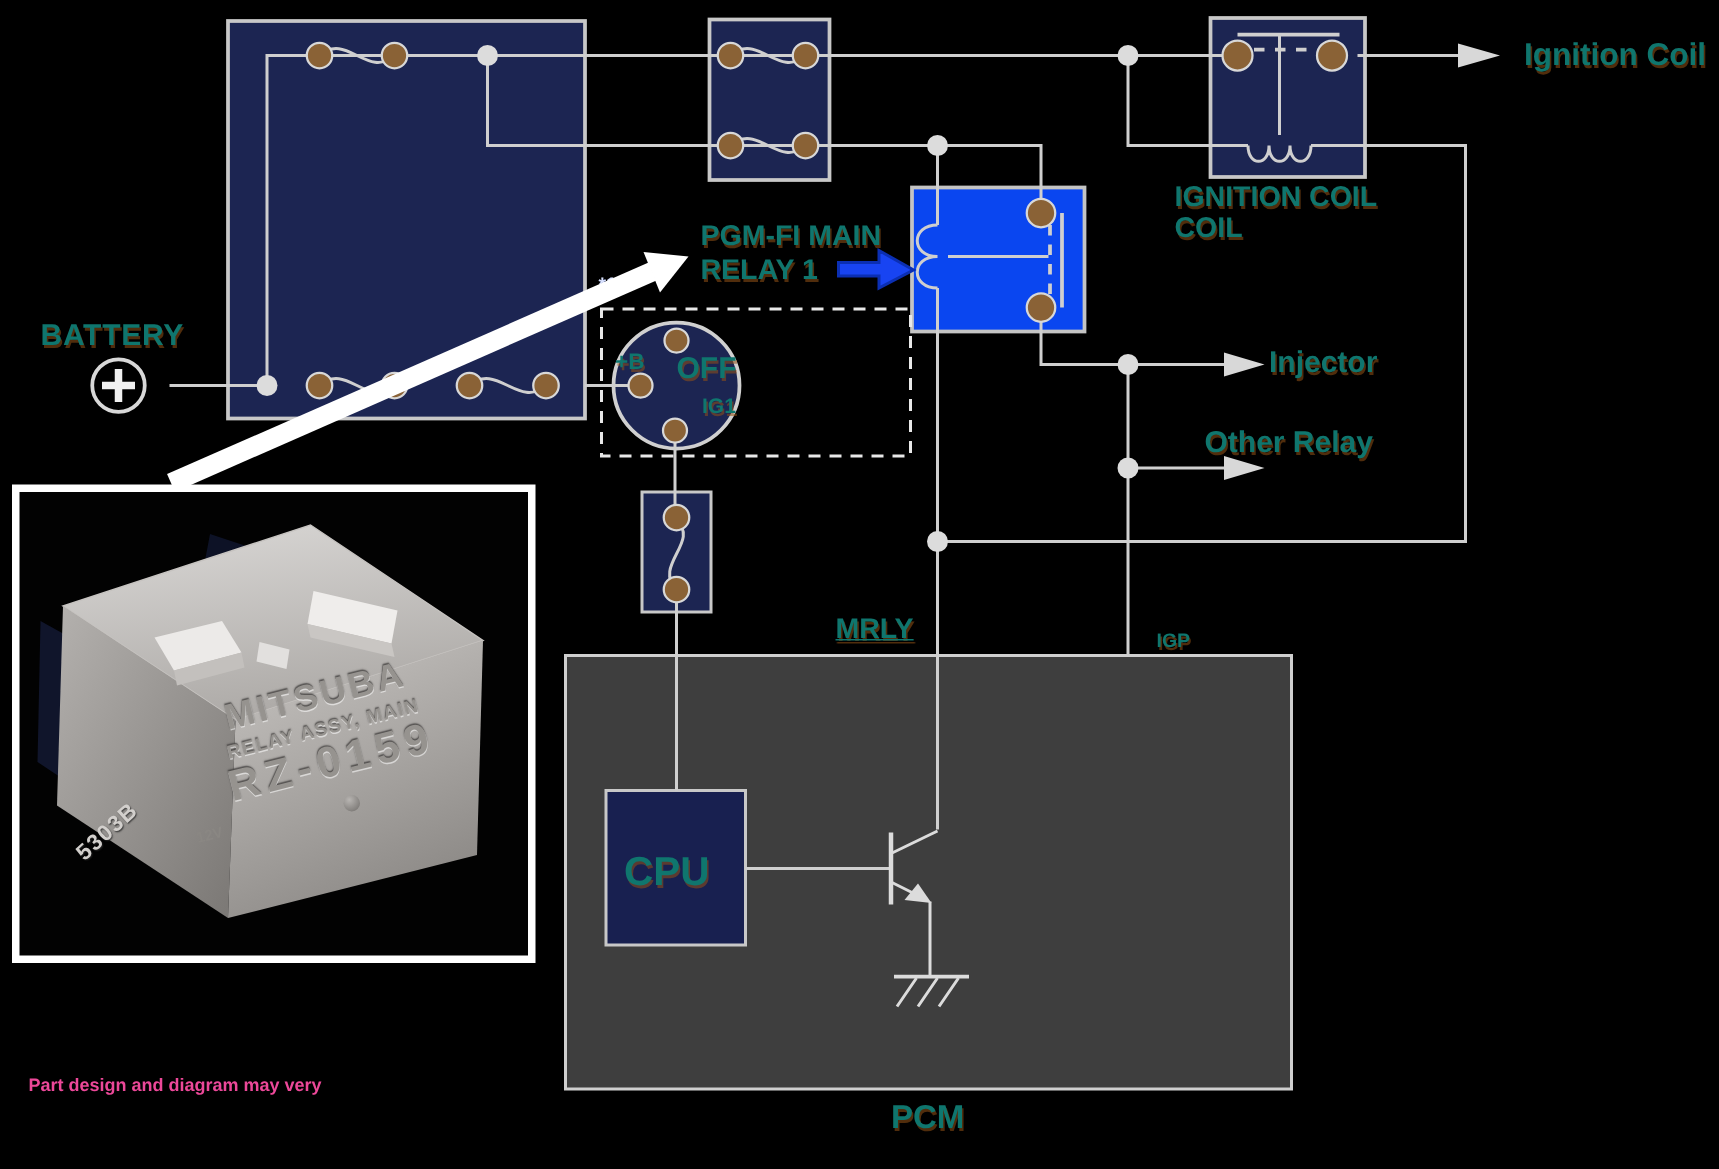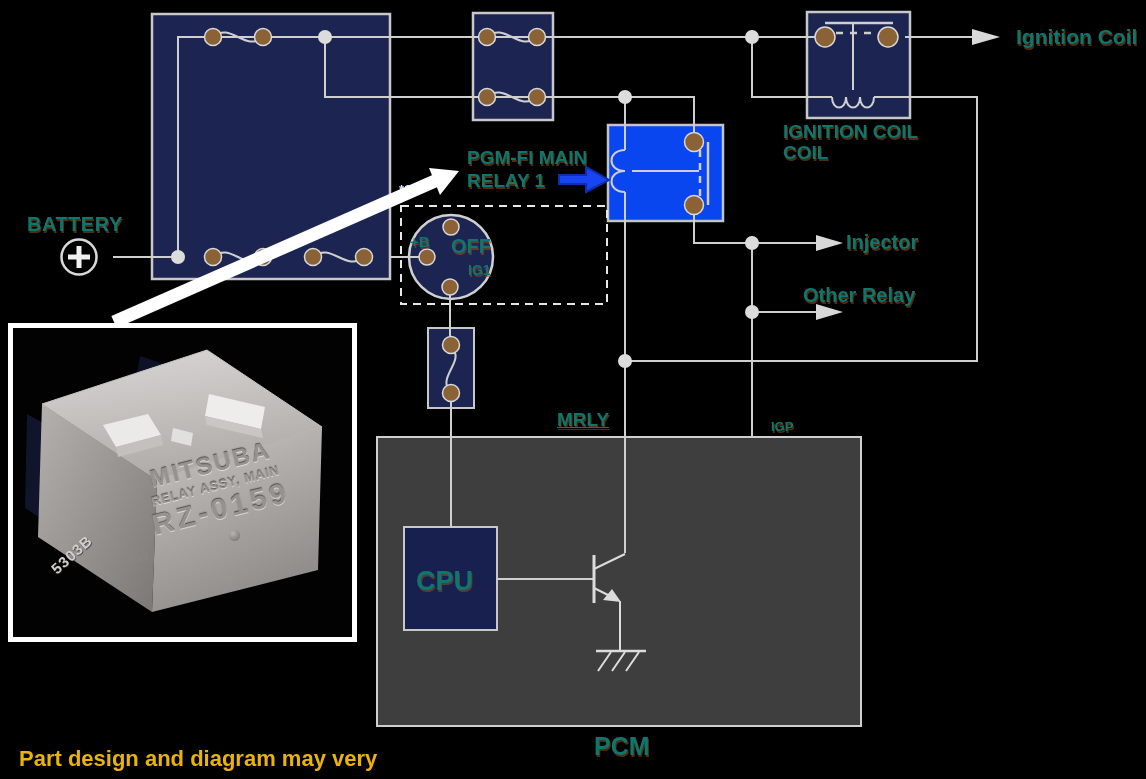--- a/index.html
+++ b/index.html
@@ -16,26 +16,26 @@
   .battery-lbl{left:27px;top:213px;font-size:20px;letter-spacing:.5px;}
   .pgmfi-lbl{left:467px;top:146px;font-size:19px;line-height:23px;}
   .ign-sw-lbl{left:496px;top:239px;width:102px;text-align:center;font-size:19px;line-height:19px;}
   .icr-lbl{left:783px;top:121px;font-size:19px;line-height:21px;}
   .ign-coil-lbl{left:1016px;top:25px;font-size:21px;}
   .injector-lbl{left:846px;top:231px;font-size:20px;}
   .other-relay-lbl{left:803px;top:284px;font-size:20px;}
   .mrly-lbl{left:557px;top:409px;font-size:19px;text-decoration:underline;}
   .igp-lbl{left:759px;top:420px;font-size:13px;margin-left:12px;}
   .cpu-lbl{left:404px;top:566px;width:81px;text-align:center;font-size:27px;}
-  .pcm-lbl{left:594px;top:732px;font-size:25px;}
+  .pcm-lbl{left:594px;top:732px;font-size:22px;}
   .tb{left:410px;top:233px;font-size:15px;}
   .toff{left:451px;top:235px;font-size:20px;}
   .tig1{left:456px;top:262px;font-size:14px;padding-left:12px;}
   .footnote{left:399px;top:183px;font-size:13px;color:#d9e2ff;text-shadow:1px 1px 0 rgba(20,40,120,.8);}
-  .note{left:19px;top:746px;font-size:22px;font-weight:bold;color:#eab308;
+  .note{left:19px;top:716px;font-size:12px;font-weight:bold;color:#ec4899;
         text-shadow:none;z-index:3;position:absolute;white-space:nowrap;}
   
   .emboss-group{position:absolute;left:88px;top:122px;width:230px;text-align:center;
                 transform:rotate(-14deg);z-index:2;color:#96938f;font-weight:bold;
                 text-shadow:0 1px 0 rgba(255,255,255,.55),0 -1px 1px rgba(70,68,66,.9);}
   .emboss-brand{font-size:24px;letter-spacing:2px;}
   .emboss-assy{font-size:12.5px;letter-spacing:1px;margin-top:1px;}
   .emboss-part{font-size:29px;letter-spacing:4px;margin-top:0px;}
   .emboss-voltage{position:absolute;left:118px;top:224px;transform:rotate(-14deg);
                   font-size:10px;font-weight:bold;color:#8a8783;z-index:2;}

